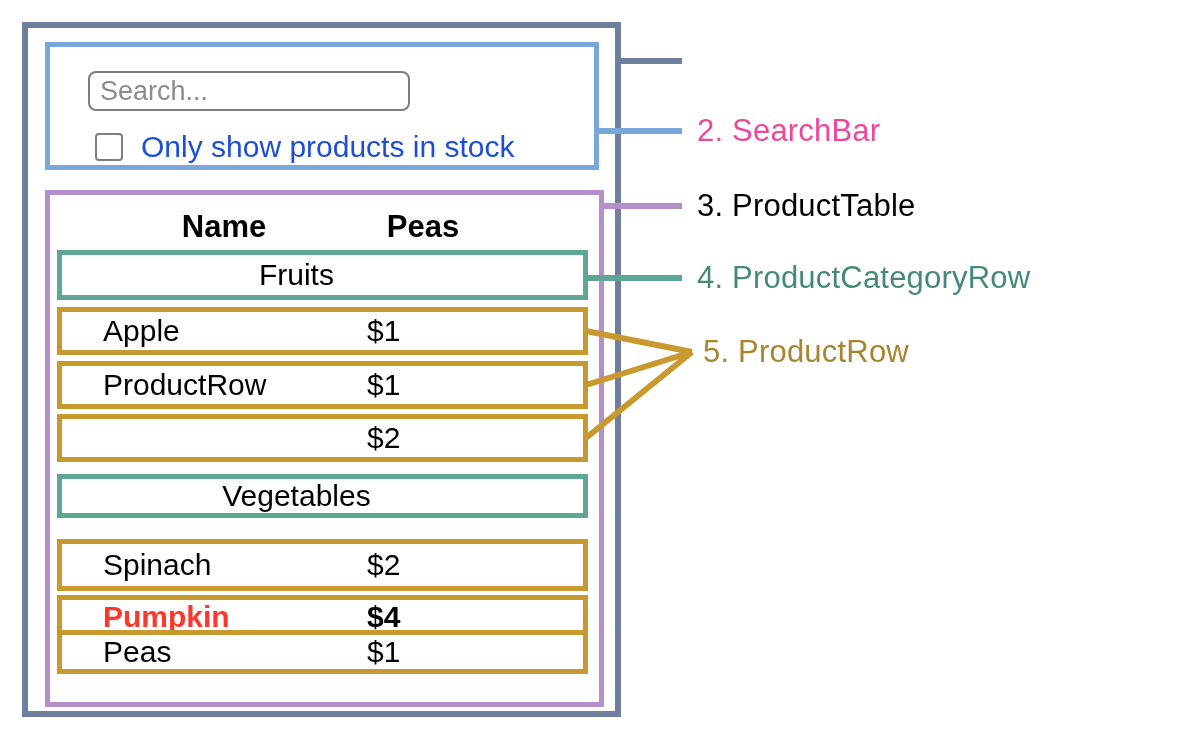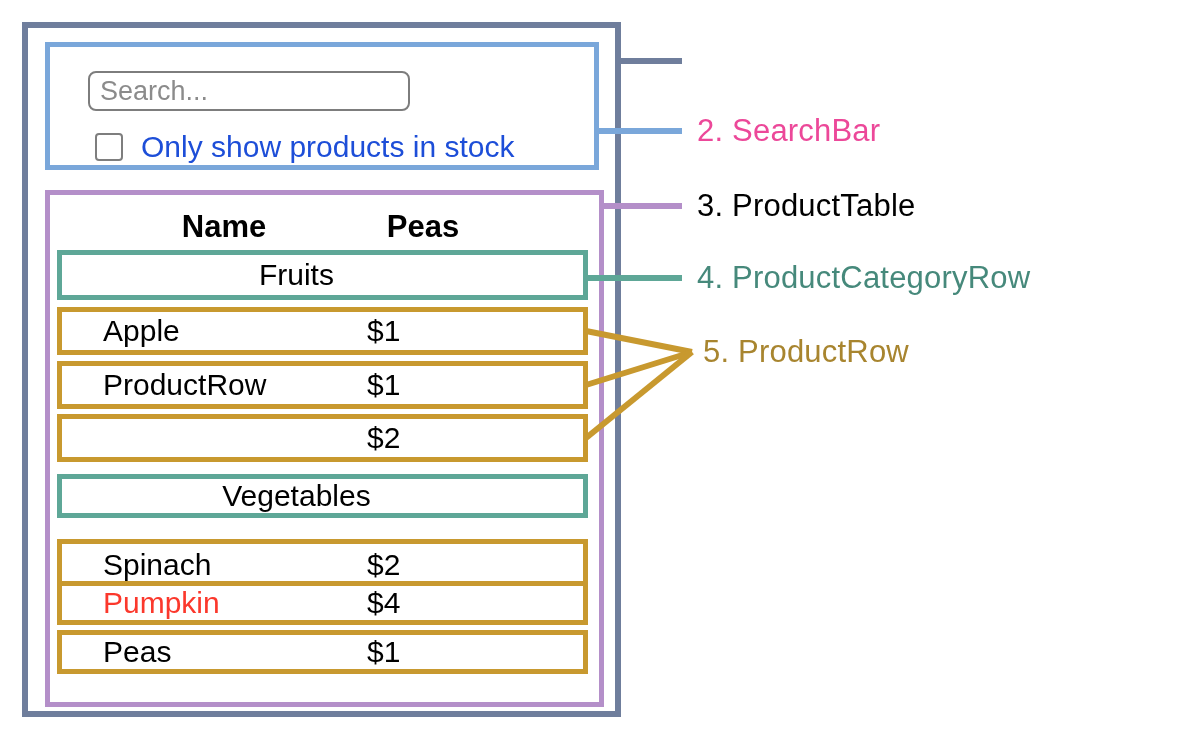--- a/index.html
+++ b/index.html
@@ -80,21 +80,21 @@
   }
   .product-row .p-price {
     position: absolute; left: 305px; top: 50%; transform: translateY(-50%);
     font-size: 30px; color: #000; white-space: nowrap;
   }
   .product-row.highlight .p-name { color: #fb382c; }
   .row-apple        { top: 112px; height: 48px; }
   .row-dragonfruit  { top: 166px; height: 48px; }
   .row-passionfruit { top: 219px; height: 48px; }
   .row-spinach      { top: 344px; height: 52px; }
-  .row-pumpkin      { top: 386px; height: 44px; }
+  .row-pumpkin      { top: 400px; height: 44px; font-weight: bold; }
   .row-peas         { top: 435px; height: 44px; padding-left: 44px; }
 
   
   .legend-label {
     position: absolute; transform: translateY(-50%);
     font-size: 31px; letter-spacing: 0.2px; white-space: nowrap;
   }
   .legend-1 { left: 697px; top: 61px;  color: #5b6a88; }
   .legend-2 { left: 697px; top: 131px; color: #ec4899; }
   .legend-3 { left: 697px; top: 206px; color: #000000; }

